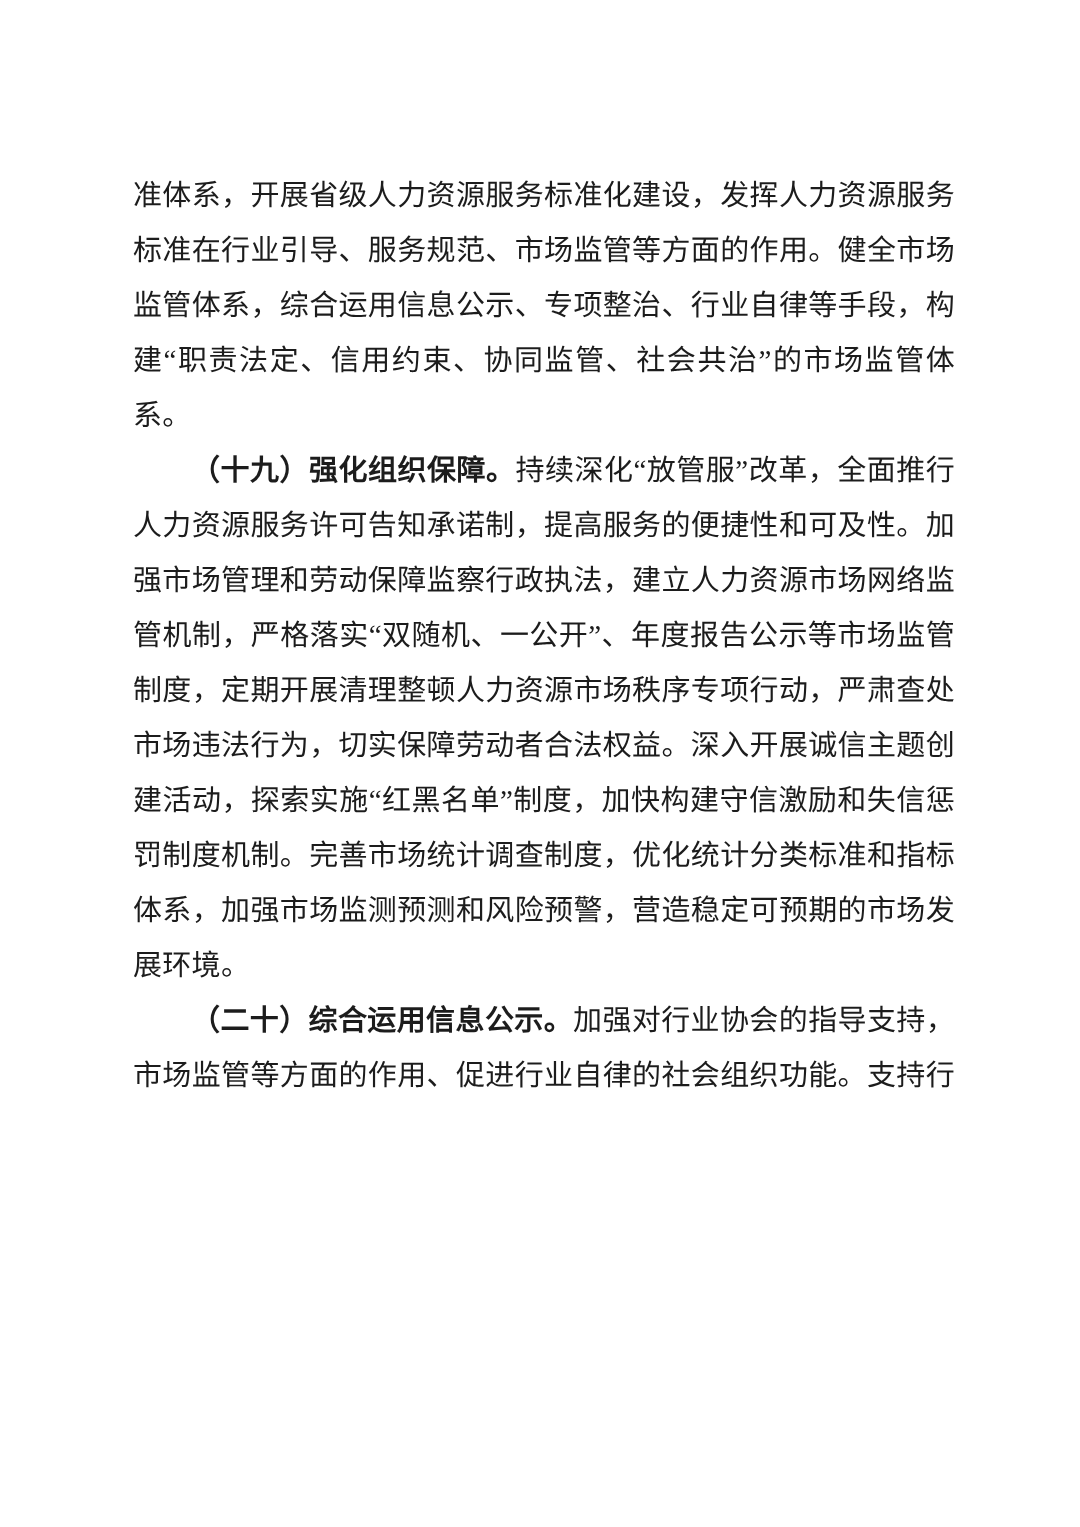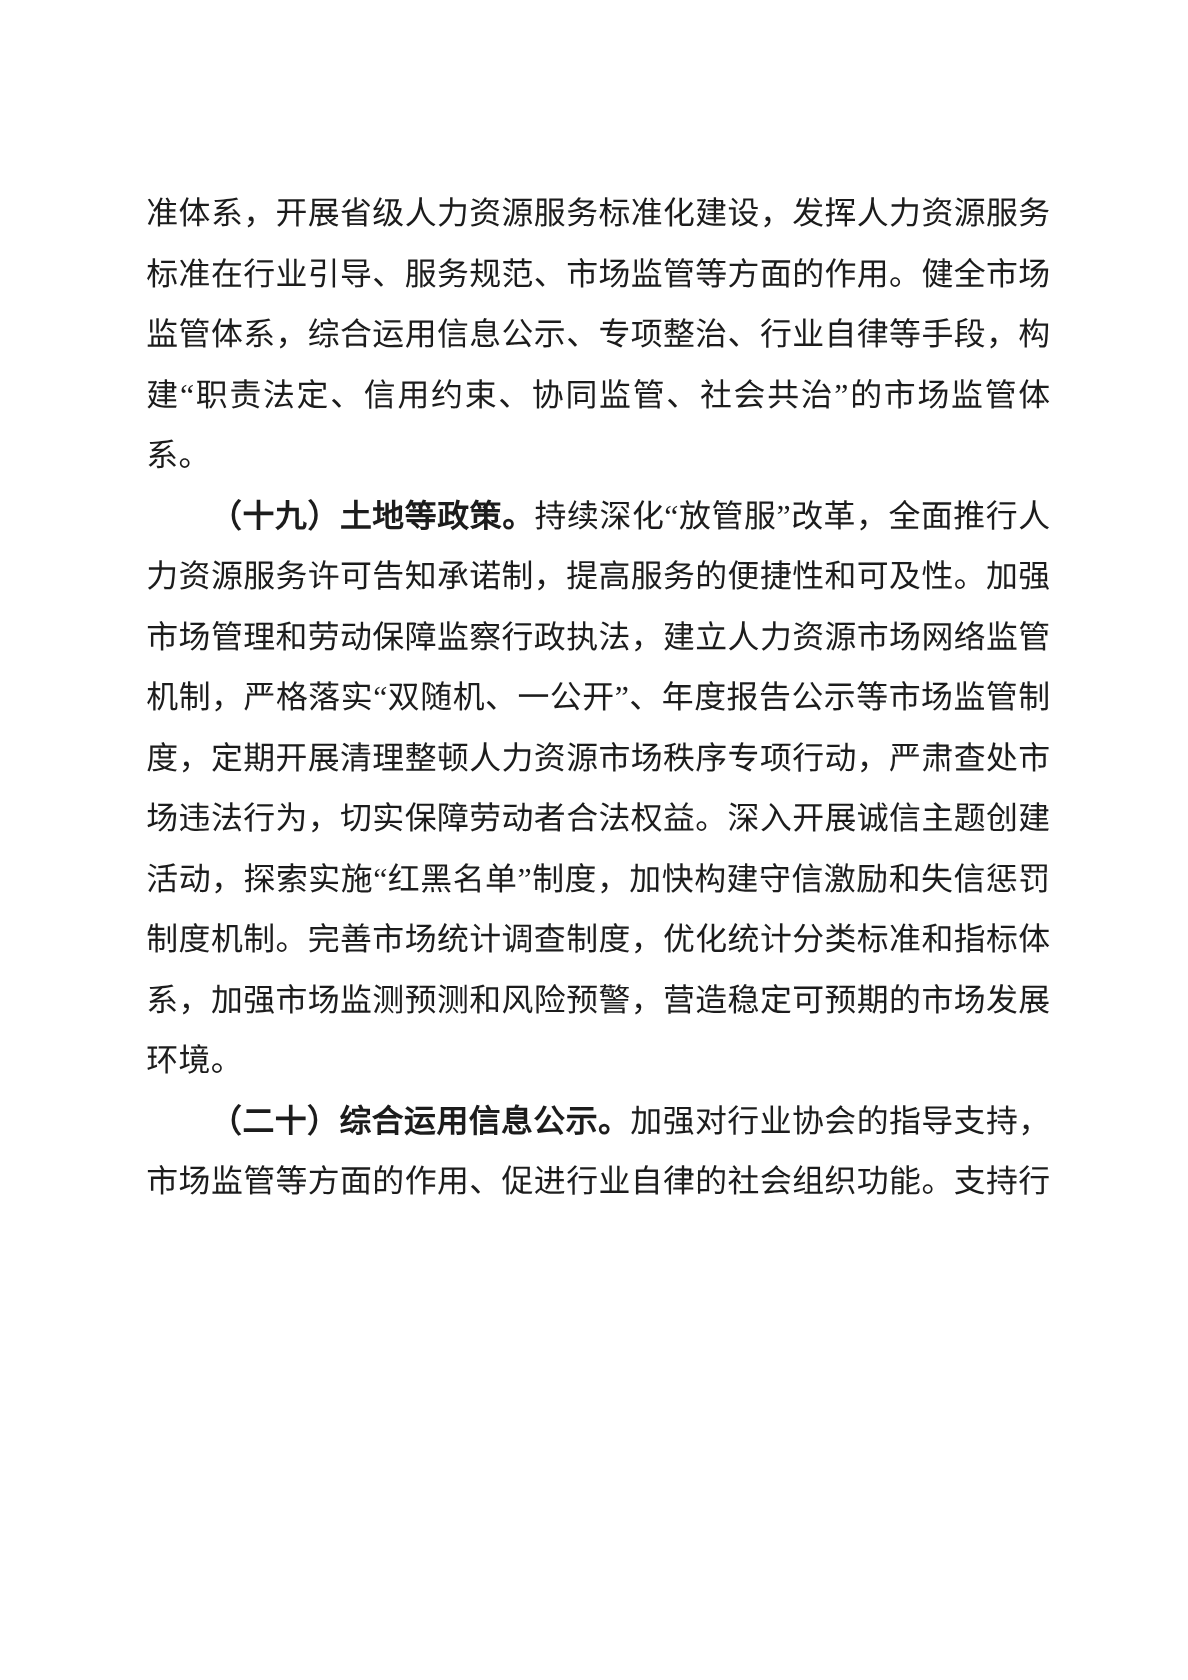--- a/index.html
+++ b/index.html
@@ -59,21 +59,21 @@
 </style>
 </head>
 <body>
 
 <div class="page">
 
   <div class="doc">
 
     <p class="para no-indent">准体系，开展省级人力资源服务标准化建设，发挥人力资源服务标准在行业引导、服务规范、市场监管等方面的作用。健全市场监管体系，综合运用信息公示、专项整治、行业自律等手段，构建“职责法定、信用约束、协同监管、社会共治”的市场监管体系。</p>
 
-    <p class="para"><span class="lead">（十九）土地等政策。</span><span>持续深化“放管服”改革，全面推行人力资源服务许可告知承诺制，提高服务的便捷性和可及性。加强市场管理和劳动保障监察行政执法，建立人力资源市场网络监管机制，严格落实“双随机、一公开”、年度报告公示等市场监管制度，定期开展清理整顿人力资源市场秩序专项行动，严肃查处市场违法行为，切实保障劳动者合法权益。深入开展诚信主题创建活动，探索实施“红黑名单”制度，加快构建守信激励和失信惩罚制度机制。完善市场统计调查制度，优化统计分类标准和指标体系，加强市场监测预测和风险预警，营造稳定可预期的市场发展环境。</span></p>
+    <p class="para"><span class="lead">（十九）强化组织保障。</span><span>持续深化“放管服”改革，全面推行人力资源服务许可告知承诺制，提高服务的便捷性和可及性。加强市场管理和劳动保障监察行政执法，建立人力资源市场网络监管机制，严格落实“双随机、一公开”、年度报告公示等市场监管制度，定期开展清理整顿人力资源市场秩序专项行动，严肃查处市场违法行为，切实保障劳动者合法权益。深入开展诚信主题创建活动，探索实施“红黑名单”制度，加快构建守信激励和失信惩罚制度机制。完善市场统计调查制度，优化统计分类标准和指标体系，加强市场监测预测和风险预警，营造稳定可预期的市场发展环境。</span></p>
 
     <p class="para"><span class="lead">（二十）综合运用信息公示。</span><span>加强对行业协会的指导支持，市场监管等方面的作用、促进行业自律的社会组织功能。支持行业协会组织开展标准化建设、理论研究以及举办高峰论坛等活动，凝聚政府、市场和协会合力促进行业规范发展。</span></p>
 
     <h2 class="heading">八、加强组织领导</h2>
 
 
   </div>
 
   <div class="pagenum">– 11 –</div>
 

